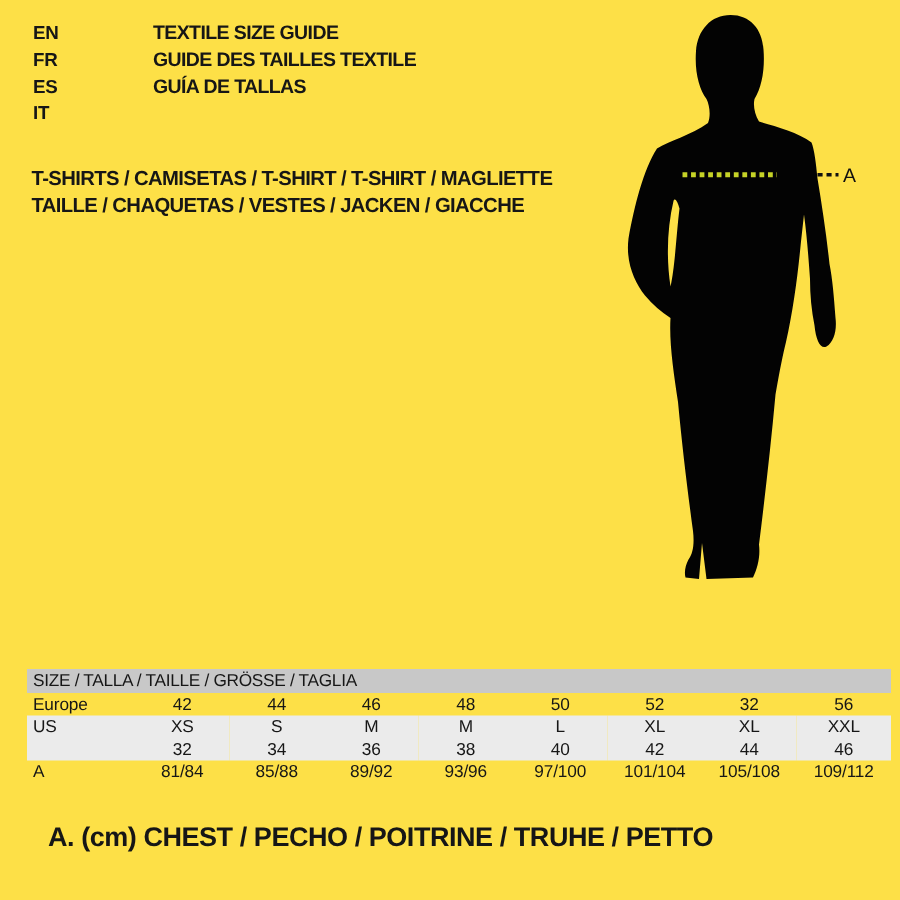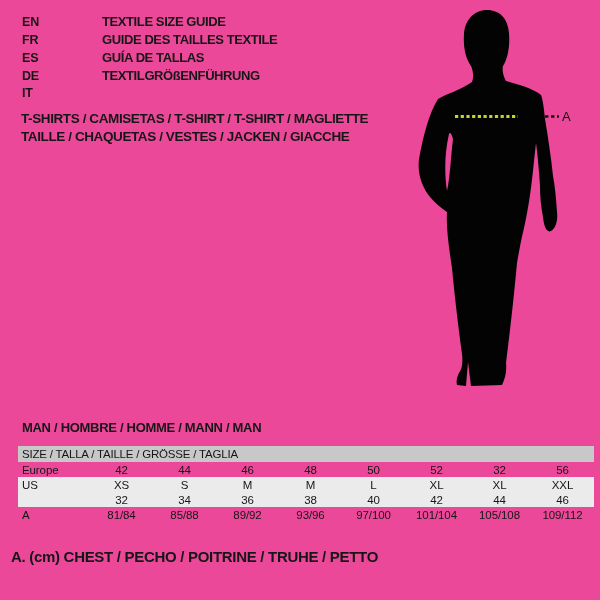--- a/index.html
+++ b/index.html
@@ -8,21 +8,21 @@
     --dash-accent:#c6d327;
     --silhouette:#030303;
     --text:#161616;
   }
   *{box-sizing:border-box;}
   html,body{margin:0;padding:0;}
   body{
     width:600px;height:600px;background:#ffffff;
     font-family:"Liberation Sans", sans-serif;color:var(--text);
   }
-  .canvas{position:relative;width:600px;height:600px;overflow:hidden;background:#ec4899;}
+  .canvas{position:relative;width:600px;height:600px;overflow:hidden;background:#fde047;}
 
   
   .lang-block{position:absolute;left:22px;top:14px;}
   .lang-row{display:flex;align-items:baseline;height:18px;}
   .lang-code{width:36px;font-weight:bold;font-size:12.5px;letter-spacing:-0.2px;}
   .lang-title{font-weight:bold;font-size:13px;letter-spacing:-0.4px;white-space:nowrap;margin-left:44px;}
 
   
   .category-block{position:absolute;left:21px;top:111px;}
   .category-line{font-weight:bold;font-size:13.5px;letter-spacing:-0.4px;height:17.5px;white-space:nowrap;}
@@ -44,43 +44,39 @@
   col.c-label{width:72px;}
   thead th{
     height:16px;background:var(--header-bg);font-weight:normal;
     text-align:left;padding:0 0 0 4px;font-size:11.5px;letter-spacing:-0.2px;
   }
   tbody td{height:15px;padding:0;text-align:center;vertical-align:middle;}
   tbody td.lbl{text-align:left;padding-left:4px;}
   tr.shaded td{background:var(--shaded-bg);}
 
   
-  .footnote{position:absolute;left:11px;top:548px;font-weight:bold;font-size:15px;letter-spacing:-0.3px;white-space:nowrap;}
+  .footnote{position:absolute;left:32px;top:548px;font-weight:bold;font-size:18px;letter-spacing:-0.3px;white-space:nowrap;}
 </style>
 </head>
 <body>
 
 <div class="canvas">
 
   <div class="lang-block">
     <div class="lang-row">
       <span class="lang-code">EN</span>
       <span class="lang-title">TEXTILE SIZE GUIDE</span>
     </div>
     <div class="lang-row">
       <span class="lang-code">FR</span>
       <span class="lang-title">GUIDE DES TAILLES TEXTILE</span>
     </div>
     <div class="lang-row">
       <span class="lang-code">ES</span>
       <span class="lang-title">GUÍA DE TALLAS</span>
-    </div>
-    <div class="lang-row">
-      <span class="lang-code">DE</span>
-      <span class="lang-title">TEXTILGRÖßENFÜHRUNG</span>
     </div>
     <div class="lang-row">
       <span class="lang-code">IT</span>
     </div>
   </div>
 
   <div class="category-block">
     <div class="category-line">T-SHIRTS / CAMISETAS / T-SHIRT / T-SHIRT / MAGLIETTE</div>
     <div class="category-line">TAILLE / CHAQUETAS / VESTES / JACKEN / GIACCHE</div>
   </div>
@@ -125,21 +121,20 @@
         C445 151 444 171 447 191
         C450 178 451 155 453 139
         C452 135 450 131 449 134
         Z"></path>
       <line class="chest-line" x1="455" y1="116.5" x2="518" y2="116.5"></line>
       <line class="leader-line" x1="545" y1="116.5" x2="559" y2="116.5"></line>
       <text class="measure-label" x="562" y="121">A</text>
     </svg>
   </div>
 
-  <div class="section-title">MAN / HOMBRE / HOMME / MANN / MAN</div>
 
   <div class="table-wrap">
     <table>
       <colgroup>
         <col class="c-label">
         <col>
           <col>
           <col>
           <col>
           <col>

